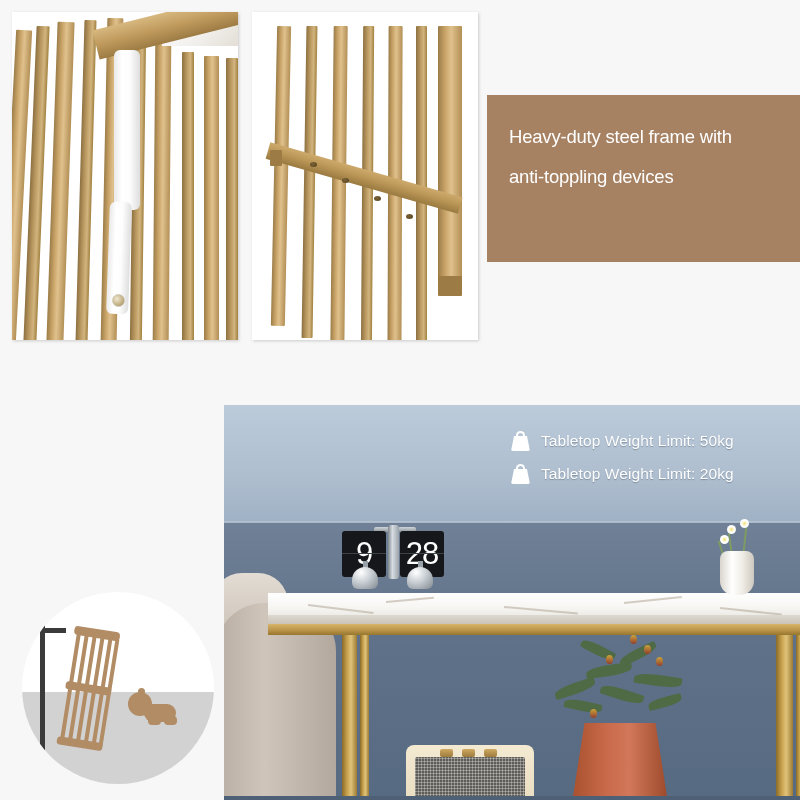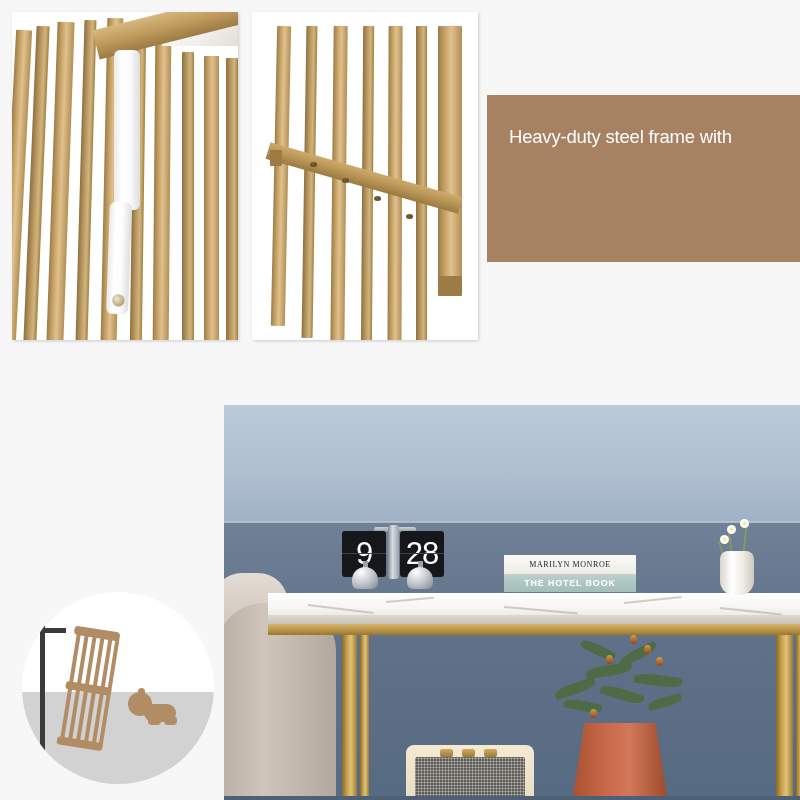--- a/index.html
+++ b/index.html
@@ -508,20 +508,21 @@
       <div class="screw" style="left:90px;  top:166px;"></div>
       <div class="screw" style="left:122px; top:184px;"></div>
       <div class="screw" style="left:154px; top:202px;"></div>
       <div class="foot" style="left:18px; top:138px; width:12px; height:16px;"></div>
       <div class="foot" style="left:186px; top:264px; width:24px; height:20px;"></div>
     </div>
   </div>
 
   <div class="callout">
     <div class="callout-line">Heavy-duty steel frame with</div>
+    <div class="callout-line">anti-toppling devices</div>
   </div>
 
 
 
   <div class="illus">
     <div class="illus-floor"></div>
     <div class="illus-wall"></div>
     <div class="illus-bracket"></div>
     <div class="tip-unit">
       <div class="tip-top"></div>
@@ -572,24 +573,20 @@
       <div class="flip-split" style="left:0px;"></div>
       <div class="flip-card" style="left:58px;">28</div>
       <div class="flip-split" style="left:58px;"></div>
       <div class="clock-post"></div>
       <div class="bell-stem" style="left:21px;"></div>
       <div class="bell-stem" style="left:76px;"></div>
       <div class="bell" style="left:10px;"></div>
       <div class="bell" style="left:65px;"></div>
     </div>
 
-    <div class="books">
-      <div class="book book-1">MARILYN MONROE</div>
-      <div class="book book-2">THE HOTEL BOOK</div>
-    </div>
 
     <div style="position:absolute; left:488px; top:104px; width:54px; height:90px;">
       <div class="flower-stem" style="left:22px; top:24px; height:44px; transform:rotate(-8deg);"></div>
       <div class="flower-stem" style="left:28px; top:18px; height:50px; transform:rotate(6deg);"></div>
       <div class="flower-stem" style="left:18px; top:30px; height:40px; transform:rotate(-18deg);"></div>
       <div class="flower-head" style="left:15px; top:16px;"></div>
       <div class="flower-head" style="left:28px; top:10px;"></div>
       <div class="flower-head" style="left:8px; top:26px;"></div>
     </div>
     <div class="vase"></div>
@@ -615,14 +612,30 @@
       <div class="berry" style="left:112px; top:26px;"></div>
       <div class="berry" style="left:62px;  top:24px;"></div>
       <div class="berry" style="left:46px;  top:78px;"></div>
     </div>
     <div class="planter"></div>
 
     <div class="floor"></div>
 
   </div>
 
+  <div class="limits">
+    <div class="limit-row">
+      <div class="weight-icon">
+        <div class="weight-handle"></div>
+        <div class="weight-body"></div>
+      </div>
+      <div class="limit-text">Tabletop Weight Limit: 50kg</div>
+    </div>
+    <div class="limit-row">
+      <div class="weight-icon">
+        <div class="weight-handle"></div>
+        <div class="weight-body"></div>
+      </div>
+      <div class="limit-text">Tabletop Weight Limit: 20kg</div>
+    </div>
+  </div>
 
 </div>
 
 </body></html>

